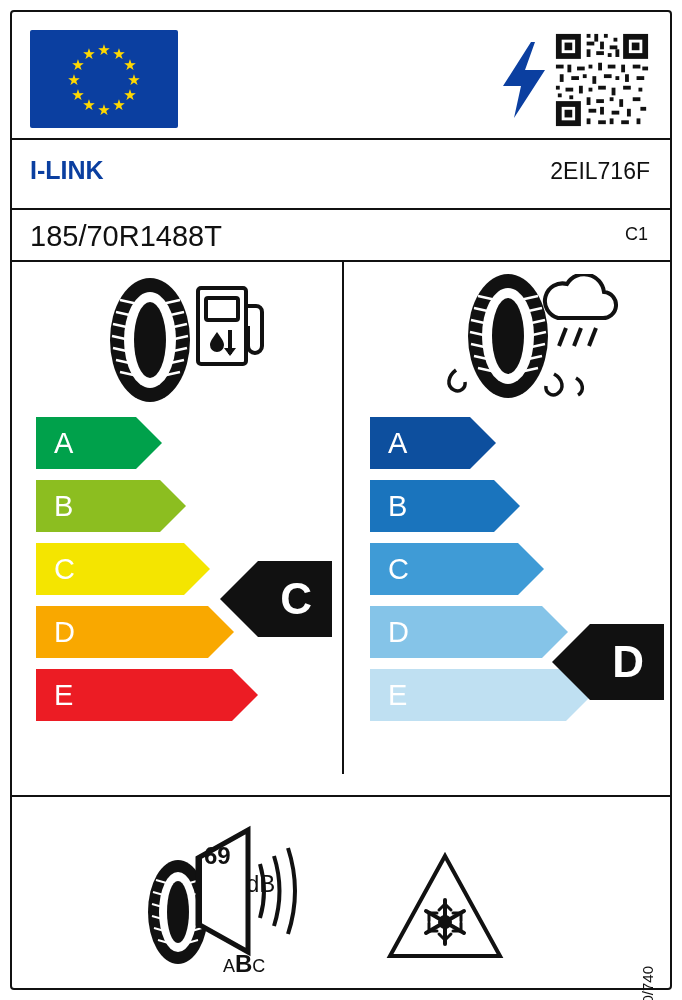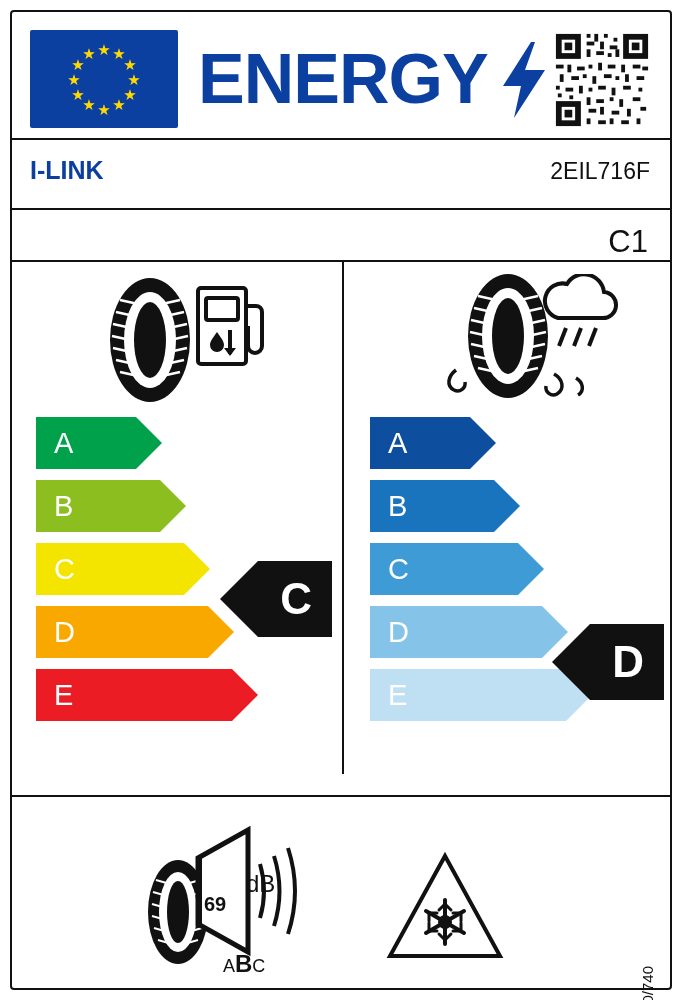--- a/index.html
+++ b/index.html
@@ -86,21 +86,21 @@
   }
   .size {
     position: absolute;
     left: 18px; top: 208px;
     font-size: 29px;
     color: #111;
   }
   .class {
     position: absolute;
     right: 22px; top: 212px;
-    font-size: 31px;
+    font-size: 18px;
     color: #111;
   }
 
   
   .vdiv {
     position: absolute;
     left: 330px; top: 250px;
     width: 2px; height: 512px;
     background: #111;
   }
@@ -161,22 +161,22 @@
   }
   .marker-left { left: 224px; top: 549px; }
   .marker-right { left: 556px; top: 612px; }
 
   
   .noise-block { position: absolute; left: 130px; top: 812px; width: 170px; height: 150px; }
   .snow-block { position: absolute; left: 372px; top: 838px; width: 122px; height: 112px; }
 
   .db-value {
     position: absolute;
-    left: 192px; top: 881px;
-    font-size: 20px;
+    left: 192px; top: 830px;
+    font-size: 24px;
     font-weight: bold;
     color: #111;
     z-index: 5;
   }
   .db-unit {
     position: absolute;
     left: 234px; top: 858px;
     font-size: 24px;
     color: #111;
     z-index: 5;
@@ -215,21 +215,20 @@
         <span class="star" style="left: 92.4808px; top: 56.5px;">★</span>
         <span class="star" style="left: 81.5px; top: 67.4808px;">★</span>
         <span class="star" style="left: 66.5px; top: 71.5px;">★</span>
         <span class="star" style="left: 51.5px; top: 67.4808px;">★</span>
         <span class="star" style="left: 40.5192px; top: 56.5px;">★</span>
         <span class="star" style="left: 36.5px; top: 41.5px;">★</span>
         <span class="star" style="left: 40.5192px; top: 26.5px;">★</span>
         <span class="star" style="left: 51.5px; top: 15.5192px;">★</span>
       </div>
 
-    <div class="energy-word">ENERGY</div>
 
     <div class="bolt">
       <svg viewBox="0 0 46 76" width="46" height="76" aria-hidden="true">
         <polygon points="30,0 2,44 20,44 13,76 44,28 24,28 34,0" fill="#0b3fa0"></polygon>
       </svg>
     </div>
 
     <div class="qr">
       <svg viewBox="0 0 100 100" width="96" height="96" aria-hidden="true">
         <rect x="0" y="0" width="100" height="100" fill="#fff"></rect>
@@ -301,20 +300,21 @@
     </div>
   </div>
 
   <div class="rule rule-1"></div>
 
   <div class="brand">I-LINK</div>
   <div class="sku">2EIL716F</div>
 
   <div class="rule rule-2"></div>
 
+  <div class="size">185/70R1488T</div>
   <div class="class">C1</div>
 
   <div class="rule rule-3"></div>
 
   <div class="vdiv"></div>
 
   <div class="pict pict-fuel">
     <svg viewBox="0 0 180 130" width="180" height="130" aria-hidden="true">
       <g>
         <ellipse cx="52" cy="66" rx="40" ry="62" fill="#111"></ellipse>

